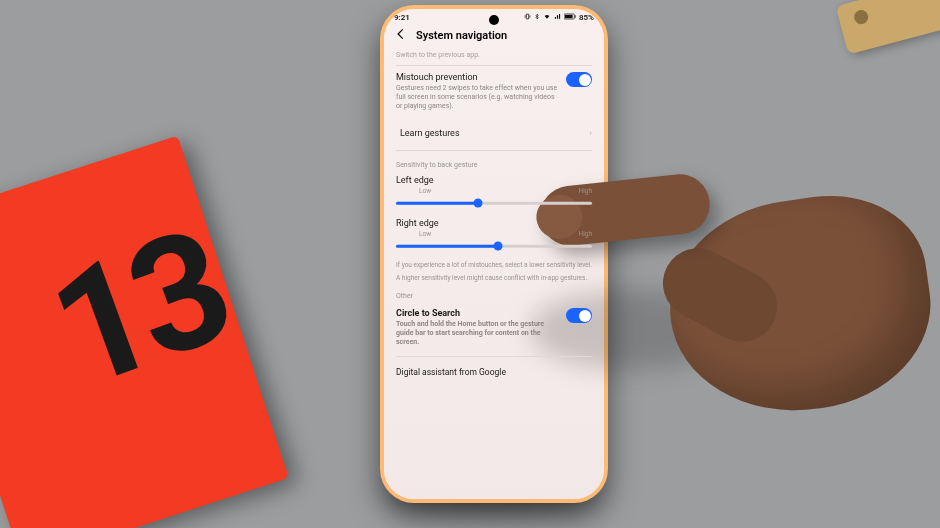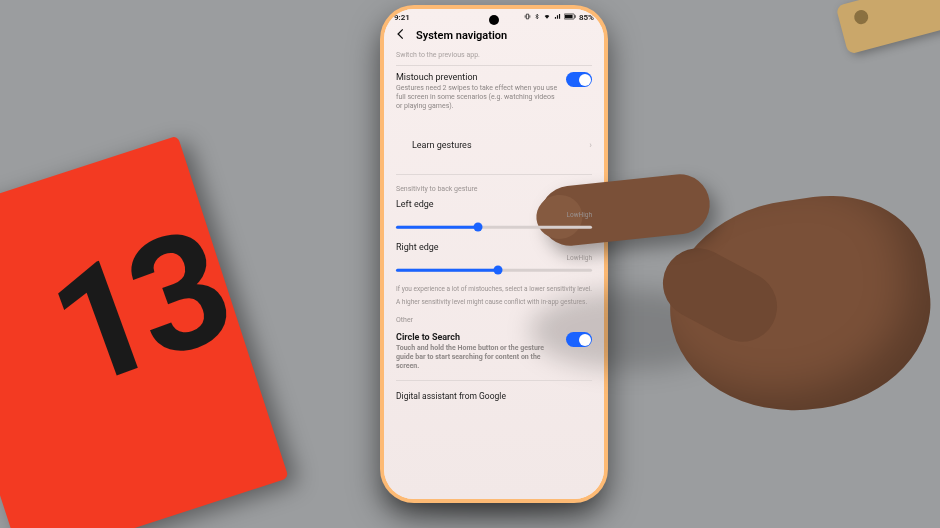--- a/index.html
+++ b/index.html
@@ -28,21 +28,21 @@
   .card{margin:6px 0 10px;}
   .row{display:flex;align-items:flex-start;justify-content:space-between;gap:8px;}
   .item-title{font-size:9px;color:#1b1b1b;margin-bottom:2px;}
   .item-desc{font-size:7px;color:#8d8786;line-height:1.25;}
   .toggle{flex:0 0 auto;width:26px;height:15px;border-radius:8px;background:#1a63ff;position:relative;}
   .toggle::after{content:"";position:absolute;right:1.5px;top:1.5px;width:12px;height:12px;border-radius:50%;background:#fff;}
   .learn{display:flex;justify-content:space-between;align-items:center;margin-top:10px;padding:4px 0 8px;border-bottom:0.5px solid #e0d8d7;}
   .chev{color:#bfb7b6;font-size:9px;}
   .section-label{font-size:7px;color:#9a9392;margin:10px 0 6px;}
   .slider-block{margin:4px 0 10px;}
-  .slider-labels{display:flex;justify-content:flex-end;font-size:6.5px;color:#9a9392;margin:2px 0 3px;padding-left:23px;}
+  .slider-labels{display:flex;justify-content:space-between;font-size:6.5px;color:#9a9392;margin:2px 0 3px;padding-left:23px;}
   .slider{position:relative;height:10px;}
   .track{position:absolute;left:0;right:0;top:50%;height:2.5px;transform:translateY(-50%);background:#d7cfce;border-radius:2px;}
   .fill{position:absolute;left:0;top:50%;height:2.5px;transform:translateY(-50%);background:#1a63ff;border-radius:2px;}
   .thumb{position:absolute;top:50%;width:9px;height:9px;border-radius:50%;background:#1a63ff;transform:translate(-50%,-50%);}
   .note{font-size:6.5px;color:#9a9392;line-height:1.3;margin:6px 0 4px;}
   .cts{margin-top:8px;font-weight:bold;}
   .digital{font-size:8.5px;color:#1b1b1b;margin-top:10px;padding-bottom:0;}
   .sep{height:0.5px;background:#e0d8d7;margin:4px 0;}
   
   .hand{position:absolute;right:10px;top:140px;width:360px;height:300px;pointer-events:none;}
@@ -124,21 +124,21 @@
           <div class="row">
             <div style="flex:1">
               <div class="item-title">Mistouch prevention</div>
               <div class="item-desc">Gestures need 2 swipes to take effect when you use full screen in some scenarios (e.g. watching videos or playing games).</div>
             </div>
             <div class="toggle"></div>
           </div>
         </div>
 
         <div class="learn">
-          <span class="item-title" style="margin:16px">Learn gestures</span>
+          <span class="item-title" style="margin:4px">Learn gestures</span>
           <span class="chev">›</span>
         </div>
 
         <div class="section-label">Sensitivity to back gesture</div>
 
         <div class="slider-block">
           <div class="item-title">Left edge</div>
           <div class="slider-labels">
             <span>Low</span>
             <span>High</span>

